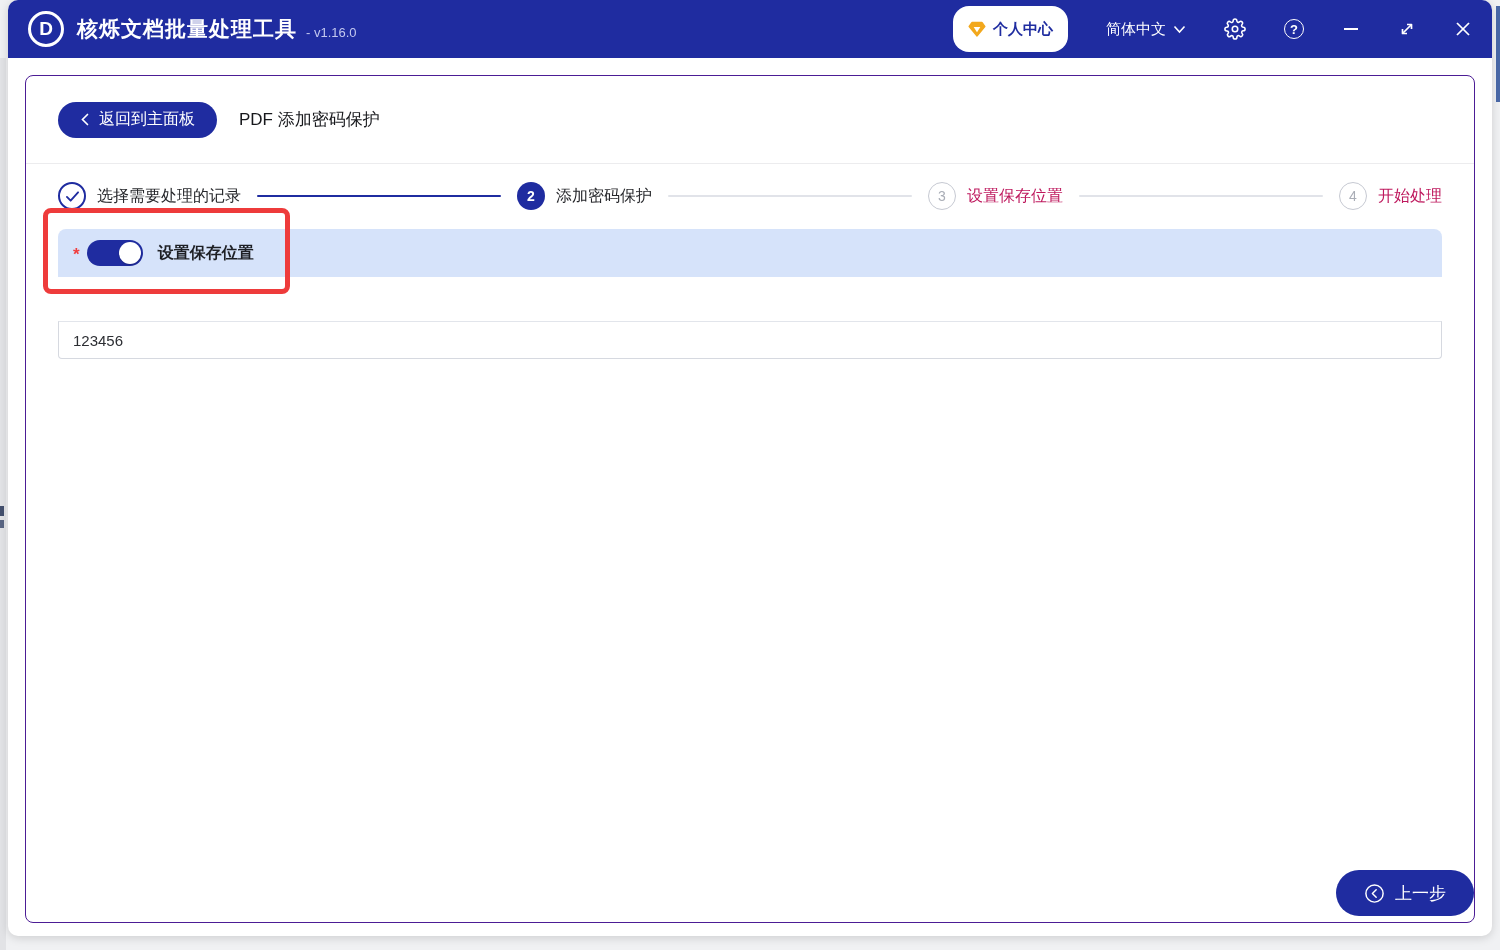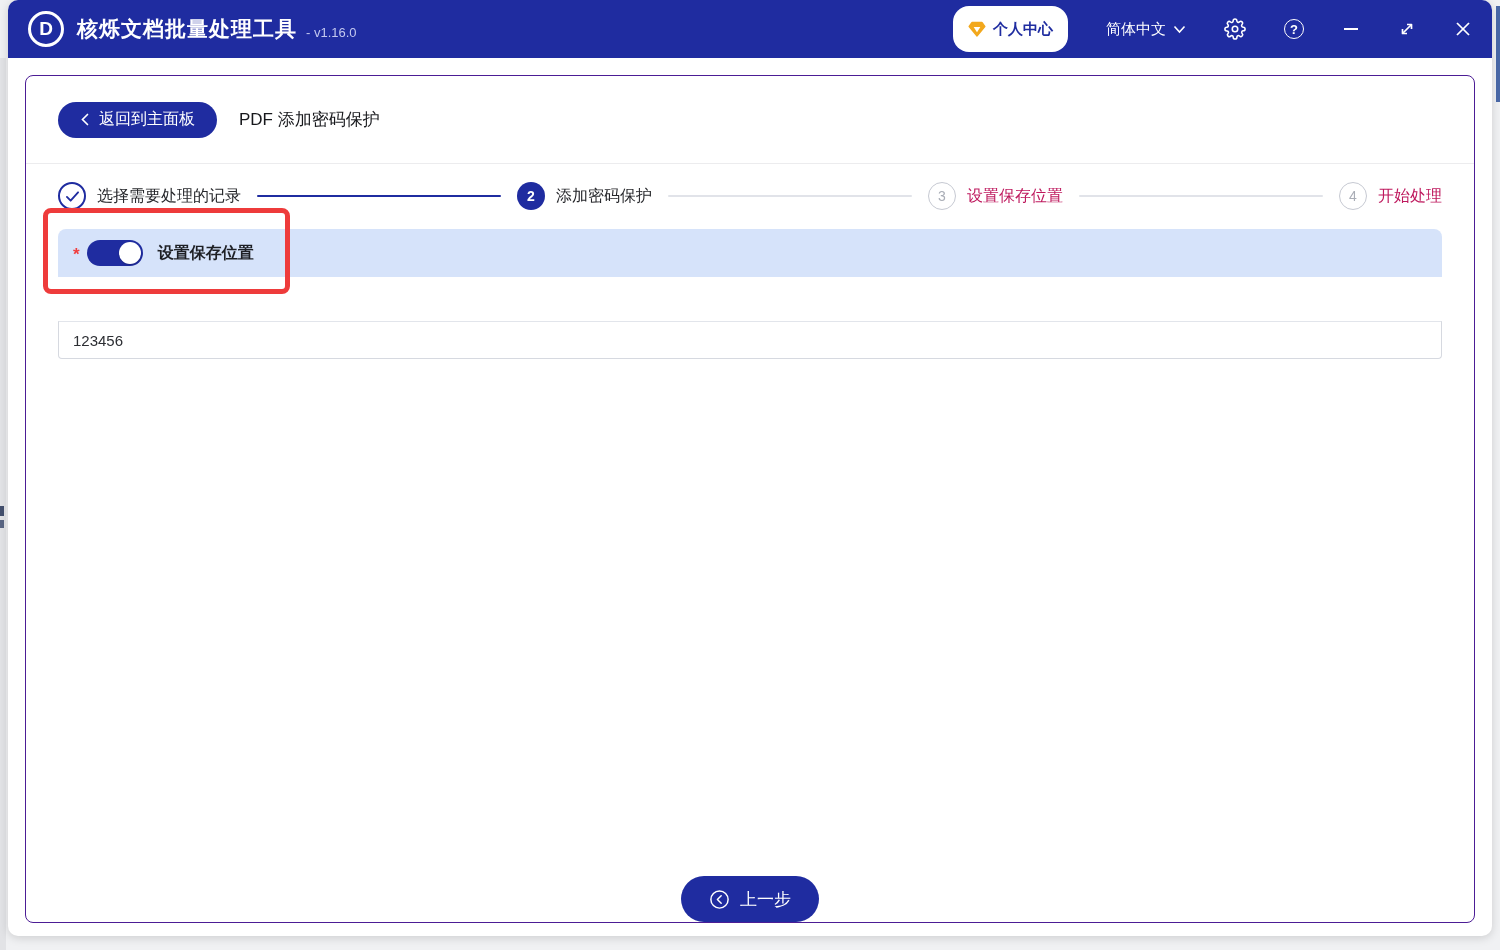--- a/index.html
+++ b/index.html
@@ -109,22 +109,22 @@
   .row-gap { height:18px; }
 
   
   .annotation-box {
     position:absolute; left:43px; top:208px; width:247px; height:86px;
     border:5px solid #ee3b3b; border-radius:8px; pointer-events:none; z-index:40;
   }
 
   
   .footer-actions {
-    position:absolute; left:0; right:0; bottom:0;
-    display:flex; justify-content:center; gap:30px;
+    position:absolute; left:0; right:0; bottom:6px;
+    display:flex; justify-content:flex-end; gap:30px;
   }
   .nav-button {
     height:46px; border:none; border-radius:23px; background:#1f2ca0; color:#fff;
     font-size:17px; font-family:inherit; display:flex; align-items:center;
     gap:10px; padding:0 28px; cursor:pointer;
   }
 </style>
 </head>
 <body>
 

